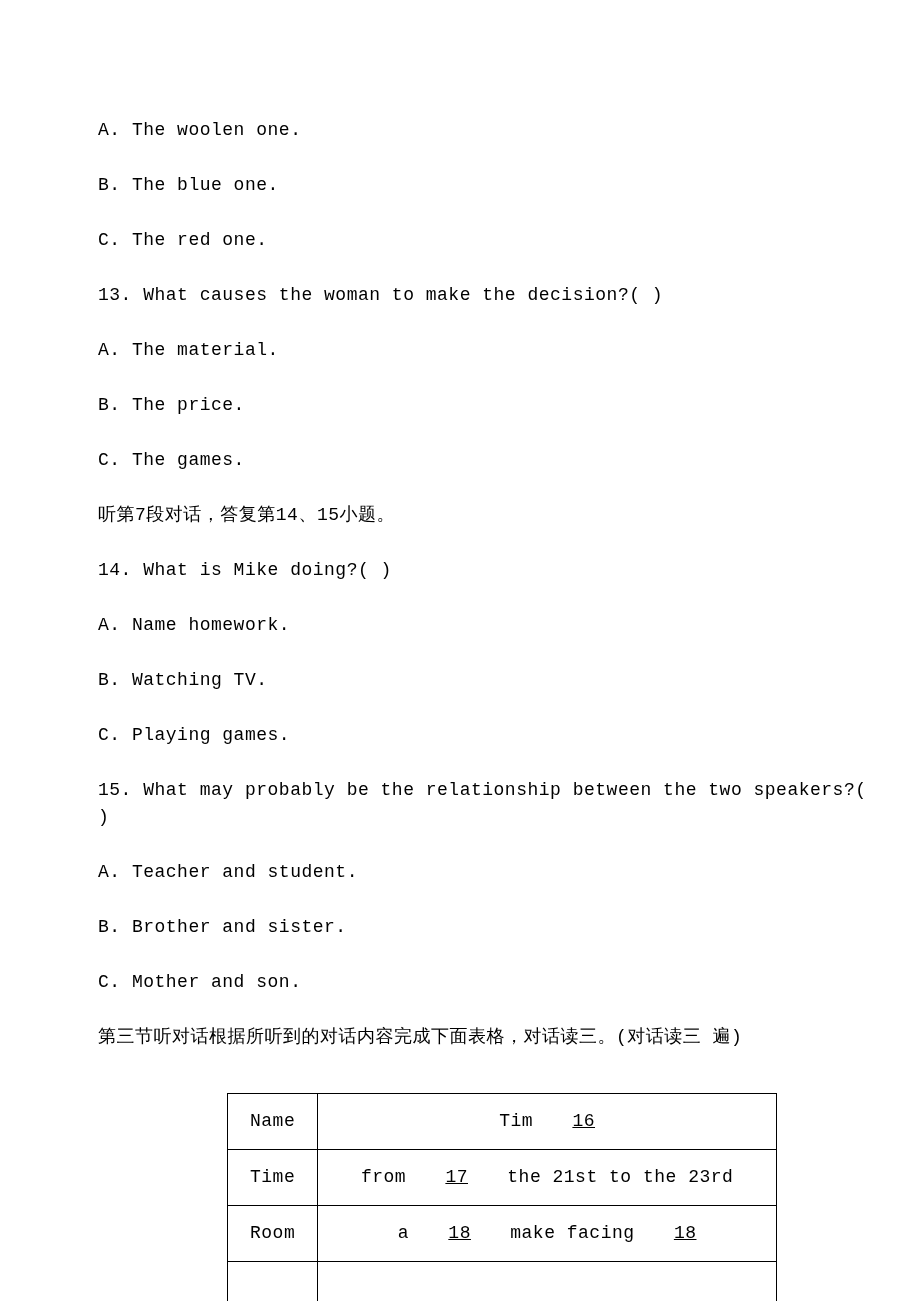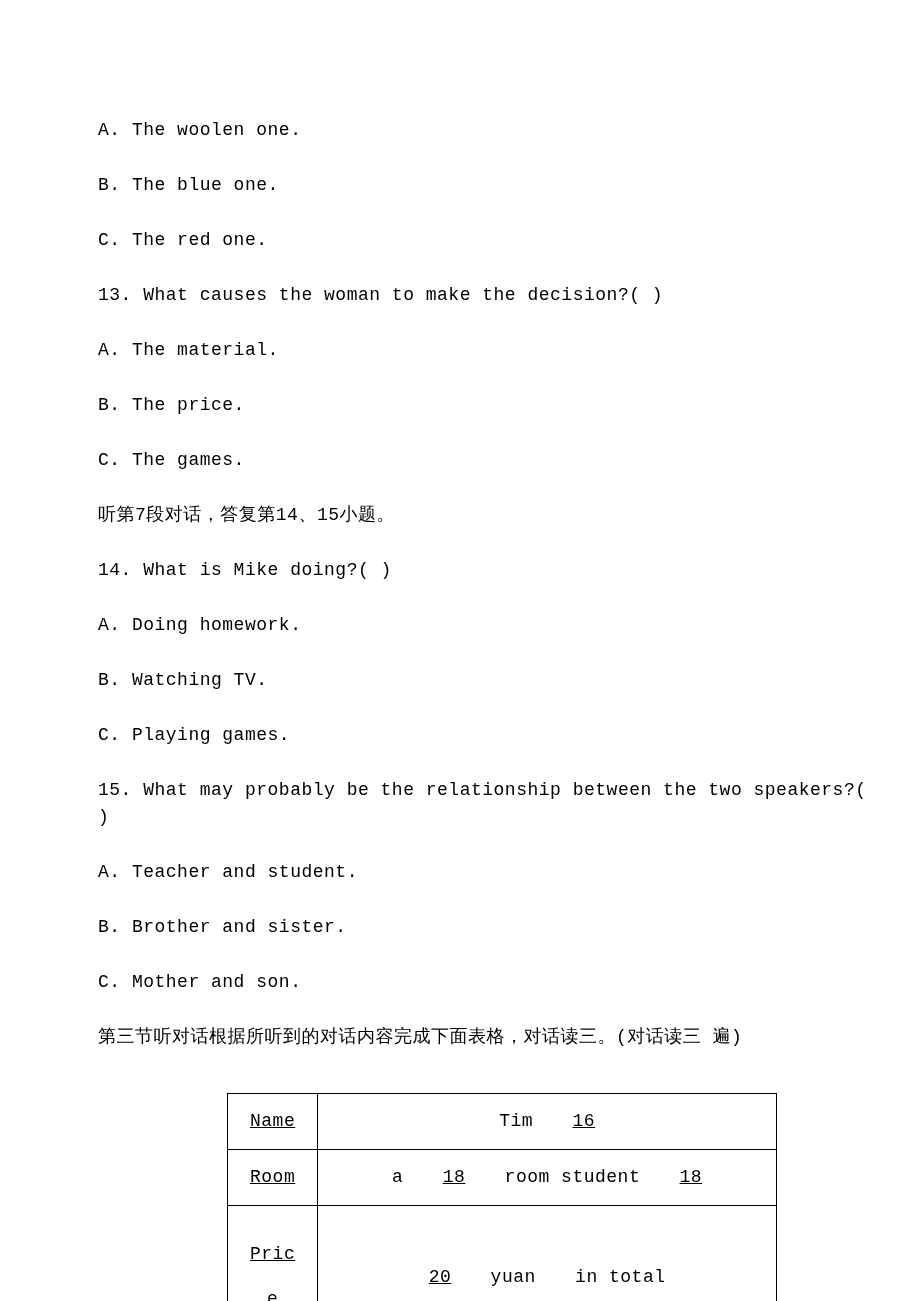--- a/index.html
+++ b/index.html
@@ -44,21 +44,20 @@
     }
     td {
       border: 1px solid #000;
       padding: 14px 8px;
       text-align: center;
       vertical-align: middle;
       letter-spacing: 0.5px;
     }
     td.label-cell {
       width: 90px;
-      text-decoration: underline;
     }
     td.value-cell {
       width: 460px;
     }
     td.price-label {
       padding: 26px 8px;
       line-height: 2.5;
     }
     .underline {
       text-decoration: underline;
@@ -74,44 +73,50 @@
 <div class="line">C. The red one.</div>
 
 <div class="question-line">13. What causes the woman to make the decision?(        )</div>
 <div class="line">A. The material.</div>
 <div class="line">B. The price.</div>
 <div class="line">C. The games.</div>
 
 <div class="line">听第7段对话，答复第14、15小题。</div>
 
 <div class="question-line">14. What is Mike doing?(      )</div>
-<div class="line">A. Doing homework.</div>
+<div class="line">A. Name homework.</div>
 <div class="line">B. Watching TV.</div>
 <div class="line">C. Playing games.</div>
 
 <div class="question-line">15. What may probably be the relationship between the two speakers?(        )</div>
 <div class="line">A. Teacher and student.</div>
 <div class="line">B. Brother and sister.</div>
 <div class="line">C. Mother and son.</div>
 
 <div class="line">第三节听对话根据所听到的对话内容完成下面表格，对话读三。(对话读三 遍)</div>
 
 <div class="table-container">
   <table>
     <tbody>
         <tr>
       <td class="label-cell">Name</td>
       <td class="value-cell">
         <span>Tim </span><span class="underline">16</span>
       </td>
     </tr>
     <tr>
+      <td class="label-cell">Time</td>
+      <td class="value-cell">
+        <span>from </span><span class="underline">17</span><span> the 21st to the 23rd</span>
+      </td>
+    </tr>
+    <tr>
       <td class="label-cell">Room</td>
       <td class="value-cell">
-        <span>a </span><span class="underline">18</span><span> room student </span><span class="underline">18</span>
+        <span>a </span><span class="underline">18</span><span> make facing </span><span class="underline">18</span>
       </td>
     </tr>
     <tr>
       <td class="label-cell price-label">
         <span>Pric</span><br><span>e</span>
       </td>
       <td class="value-cell">
         <span class="underline">20</span><span class="italic"> yuan</span><span> in total</span>
       </td>
     </tr>

